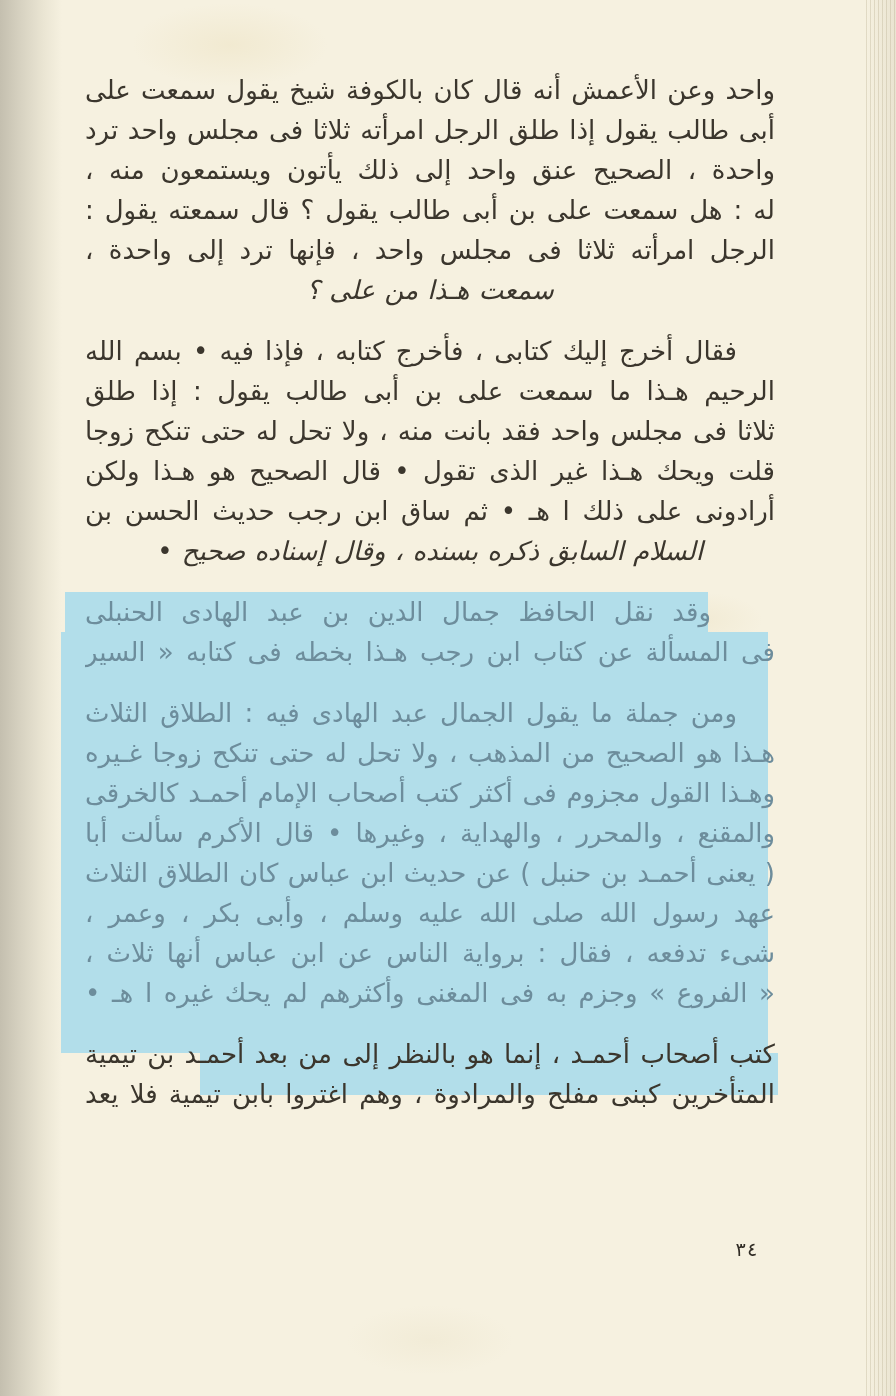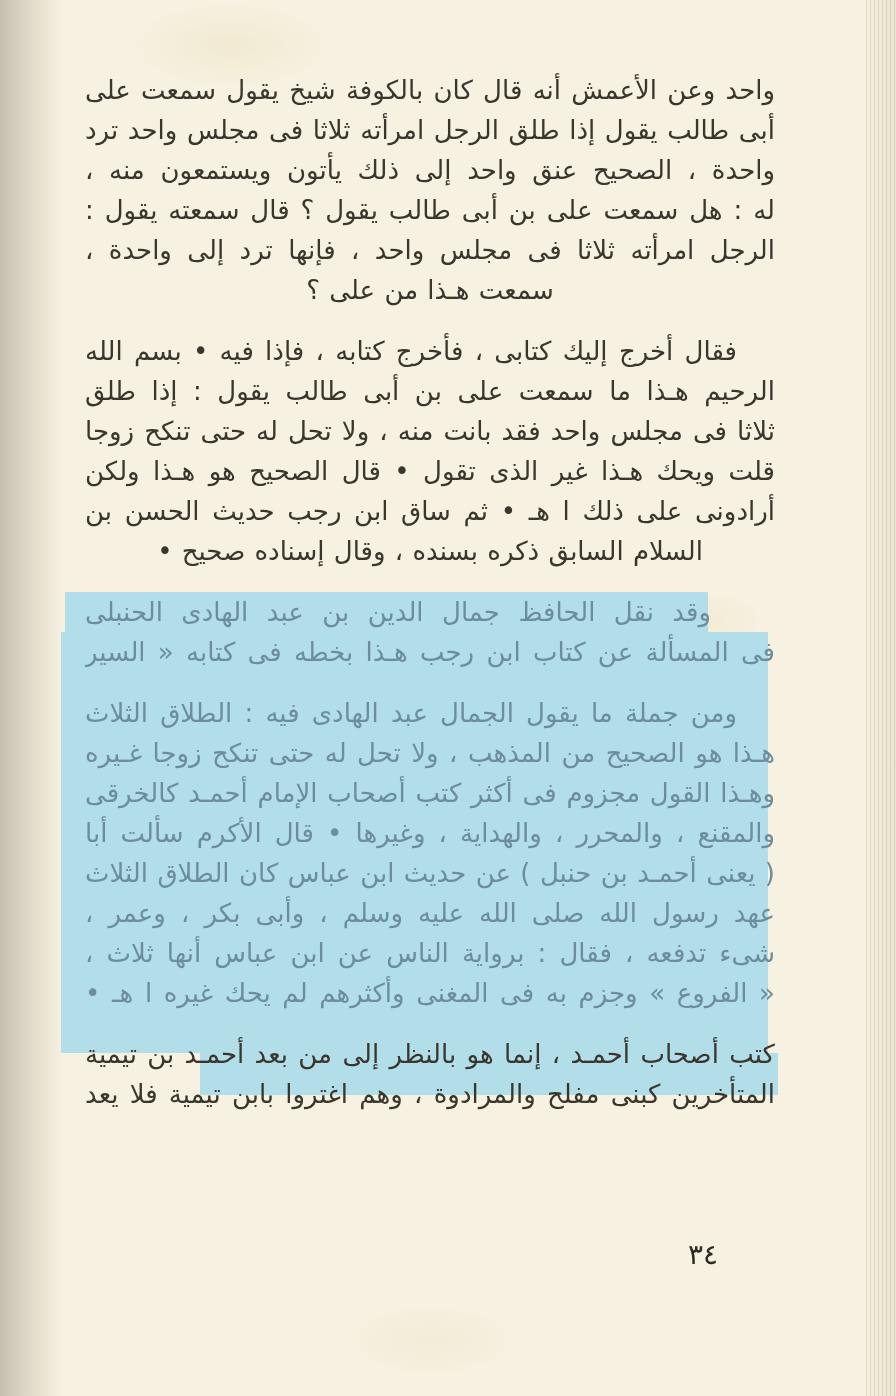--- a/index.html
+++ b/index.html
@@ -50,28 +50,28 @@
     font-size:26px;
   }
   .para + .para{margin-top:21px;}
   .line{
     height:40px;line-height:40px;
     overflow:hidden;
     text-align:justify;
     text-align-last:justify;
     word-spacing:1px;
   }
-  .line.center{text-align:center;text-align-last:center;}
+  .line.center{text-align:center;text-align-last:center;font-style:italic;}
   .hl-text{color:var(--hl-ink);}
   .page-number{
     position:absolute;z-index:2;
     top:1238px;left:688px;width:70px;
-    text-align:left;
-    font-size:28px;color:#2f2b24;
-    font-family:Liberation Sans, sans-serif;
+    text-align:right;
+    font-size:19px;color:#2f2b24;
+    font-family:Liberation Mono, monospace;
   }
 </style>
 </head>
 <body>
 
 <div class="page">
   <div class="gutter"></div>
   <div class="edge"></div>
 
   <div class="hl-rect hl-a"></div>

